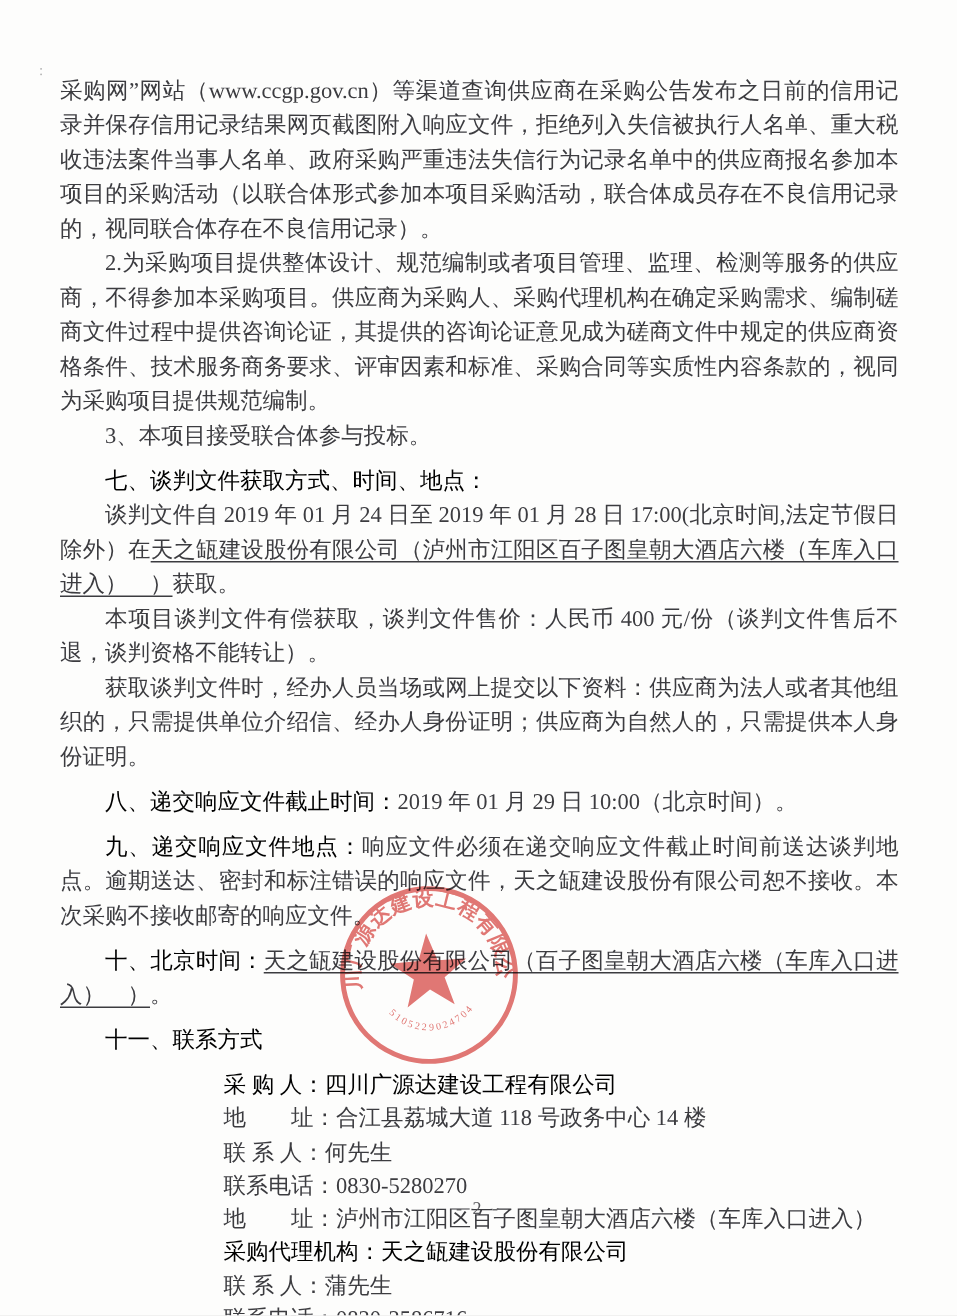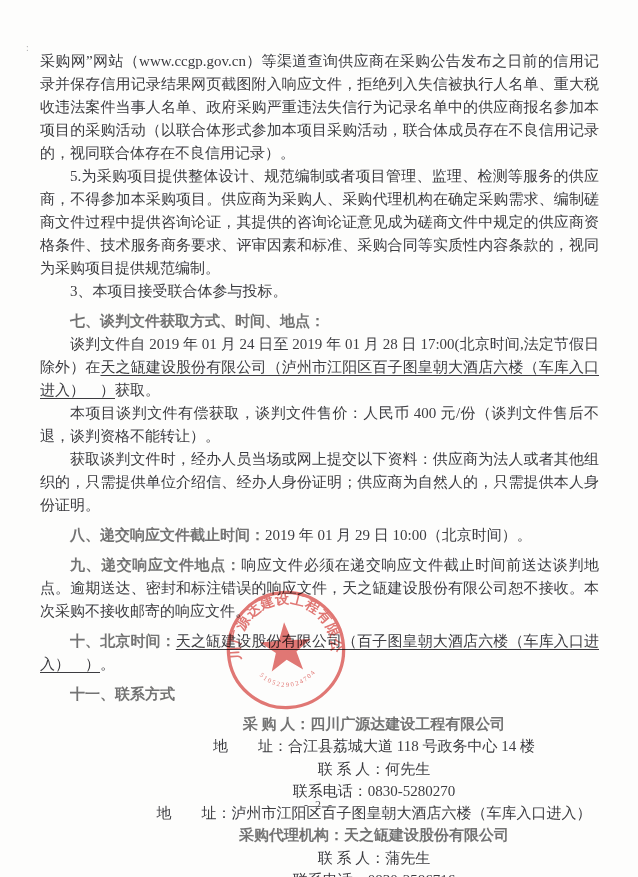--- a/index.html
+++ b/index.html
@@ -15,25 +15,25 @@
   .doc{
     position:absolute;left:40px;top:50px;width:559px;
     font-size:15px;line-height:23px;
     text-align:justify;
   }
   .line{margin:0;}
   .ind{text-indent:2em;}
   .gap{margin-top:7px;}
   .contact{
     margin-left:109px;
-    text-align:center;
+    text-align:left;
     line-height:22.3px;
     text-indent:0;
   }
-  .b{font-weight:700;color:#737373;}
+  .b{font-weight:400;color:#000000;}
   .u{text-decoration:underline;text-underline-offset:3px;}
   .footer{
     position:absolute;left:0;right:0;top:798px;
     text-align:center;font-size:12px;color:#58585c;letter-spacing:2px;
   }
   .artifact{
     position:absolute;left:26px;top:42px;
     font-size:10px;color:#b0b0b0;
   }
   .seal{
@@ -47,21 +47,21 @@
 </style>
 </head>
 <body>
 
 <div class="page">
 
   <div class="artifact">:</div>
 
   <div class="doc">
       <div class="line p"><span>采购网”网站（www.ccgp.gov.cn）等渠道查询供应商在采购公告发布之日前的信用记录并保存信用记录结果网页截图附入响应文件，拒绝列入失信被执行人名单、重大税收违法案件当事人名单、政府采购严重违法失信行为记录名单中的供应商报名参加本项目的采购活动（以联合体形式参加本项目采购活动，联合体成员存在不良信用记录的，视同联合体存在不良信用记录）。</span></div>
-      <div class="line ind"><span>5.为采购项目提供整体设计、规范编制或者项目管理、监理、检测等服务的供应商，不得参加本采购项目。供应商为采购人、采购代理机构在确定采购需求、编制磋商文件过程中提供咨询论证，其提供的咨询论证意见成为磋商文件中规定的供应商资格条件、技术服务商务要求、评审因素和标准、采购合同等实质性内容条款的，视同为采购项目提供规范编制。</span></div>
+      <div class="line ind"><span>2.为采购项目提供整体设计、规范编制或者项目管理、监理、检测等服务的供应商，不得参加本采购项目。供应商为采购人、采购代理机构在确定采购需求、编制磋商文件过程中提供咨询论证，其提供的咨询论证意见成为磋商文件中规定的供应商资格条件、技术服务商务要求、评审因素和标准、采购合同等实质性内容条款的，视同为采购项目提供规范编制。</span></div>
       <div class="line ind"><span>3、本项目接受联合体参与投标。</span></div>
       <div class="line ind gap"><span class="b">七、谈判文件获取方式、时间、地点：</span></div>
       <div class="line ind"><span>谈判文件自 2019 年 01 月 24 日至 2019 年 01 月 28 日 17:00(北京时间,法定节假日除外）在</span><span class="u">天之缻建设股份有限公司（泸州市江阳区百子图皇朝大酒店六楼（车库入口进入）　）</span><span>获取。</span></div>
       <div class="line ind"><span>本项目谈判文件有偿获取，谈判文件售价：人民币 400 元/份（谈判文件售后不退，谈判资格不能转让）。</span></div>
       <div class="line ind"><span>获取谈判文件时，经办人员当场或网上提交以下资料：供应商为法人或者其他组织的，只需提供单位介绍信、经办人身份证明；供应商为自然人的，只需提供本人身份证明。</span></div>
       <div class="line ind gap"><span class="b">八、递交响应文件截止时间：</span><span>2019 年 01 月 29 日 10:00（北京时间）。</span></div>
       <div class="line ind gap"><span class="b">九、递交响应文件地点：</span><span>响应文件必须在递交响应文件截止时间前送达谈判地点。逾期送达、密封和标注错误的响应文件，天之缻建设股份有限公司恕不接收。本次采购不接收邮寄的响应文件。</span></div>
       <div class="line ind gap"><span class="b">十、北京时间：</span><span class="u">天之缻建设股份有限公司（百子图皇朝大酒店六楼（车库入口进入）　）</span><span>。</span></div>
       <div class="line ind gap"><span class="b">十一、联系方式</span></div>
       <div class="line contact gap"><span class="b">采 购 人：四川广源达建设工程有限公司</span></div>

